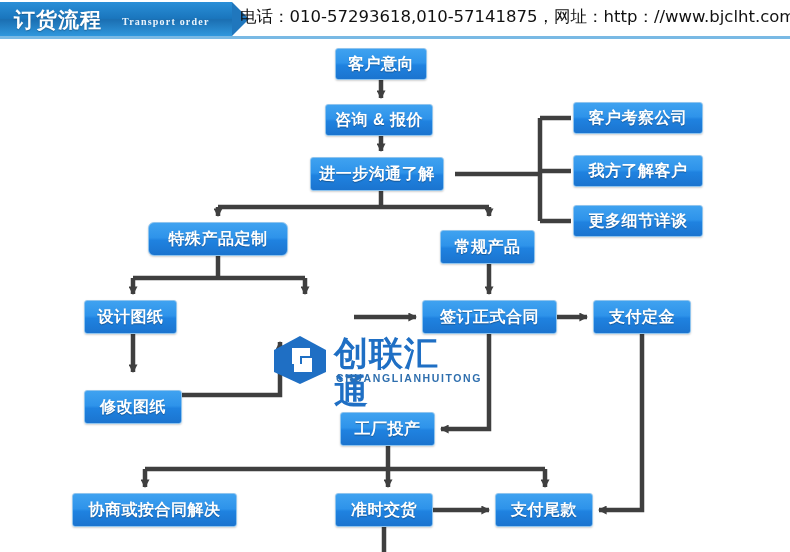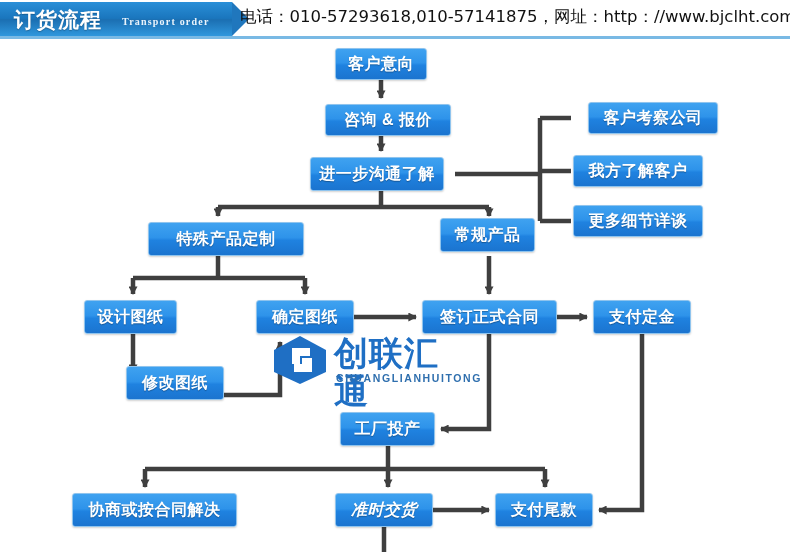--- a/index.html
+++ b/index.html
@@ -210,30 +210,29 @@
         <path d="M28 2 L54 16 L54 38 L28 50 L2 38 L2 16 Z" fill="#1f6fc4"></path>
         <path d="M20 14 L38 14 L38 22 L28 22 L28 30 L20 30 Z" fill="#ffffff"></path>
         <path d="M30 24 L40 24 L40 38 L22 38 L22 30 L30 30 Z" fill="#ffffff"></path>
       </g>
     </svg>
     <div id="wm-text">创联汇通</div>
     <div id="wm-sub">CHUANGLIANHUITONG</div>
   </div>
 
   <div class="node" style="left:335px;top:6px;width:92px;height:32px;">客户意向</div>
-  <div class="node" style="left:325px;top:62px;width:126px;height:32px;">咨询 &amp; 报价</div>
+  <div class="node" style="left:325px;top:62px;width:108px;height:32px;">咨询 &amp; 报价</div>
   <div class="node" style="left:310px;top:115px;width:134px;height:34px;">进一步沟通了解</div>
-  <div class="node" style="left:573px;top:60px;width:130px;height:32px;margin-left:15px;">客户考察公司</div>
+  <div class="node" style="left:573px;top:60px;width:130px;height:32px;">客户考察公司</div>
   <div class="node" style="left:573px;top:113px;width:130px;height:32px;">我方了解客户</div>
   <div class="node" style="left:573px;top:163px;width:130px;height:32px;">更多细节详谈</div>
-  <div class="node" style="left:148px;top:180px;width:156px;height:34px;">特殊产品定制</div>
-  <div class="node" style="left:440px;top:176px;width:95px;height:34px;">常规产品</div>
+  <div class="node" style="left:148px;top:180px;width:140px;height:34px;border-radius:6px;">特殊产品定制</div>
+  <div class="node" style="left:440px;top:188px;width:95px;height:34px;">常规产品</div>
   <div class="node" style="left:84px;top:258px;width:93px;height:34px;">设计图纸</div>
-  <div class="node" style="left:256px;top:258px;width:98px;height:34px;">确定图纸</div>
   <div class="node" style="left:422px;top:258px;width:135px;height:34px;text-align:right;">签订正式合同</div>
   <div class="node" style="left:593px;top:258px;width:98px;height:34px;text-align:center;">支付定金</div>
-  <div class="node" style="left:84px;top:324px;width:98px;height:34px;margin-left:42px;">修改图纸</div>
+  <div class="node" style="left:84px;top:348px;width:98px;height:34px;">修改图纸</div>
   <div class="node" style="left:340px;top:370px;width:95px;height:34px;">工厂投产</div>
   <div class="node" style="left:72px;top:451px;width:165px;height:34px;">协商或按合同解决</div>
-  <div class="node" style="left:335px;top:451px;width:98px;height:34px;font-style:italic;">准时交货</div>
+  <div class="node" style="left:335px;top:451px;width:98px;height:34px;">准时交货</div>
   <div class="node" style="left:495px;top:451px;width:98px;height:34px;">支付尾款</div>
 
 </div>
 
 </body></html>

